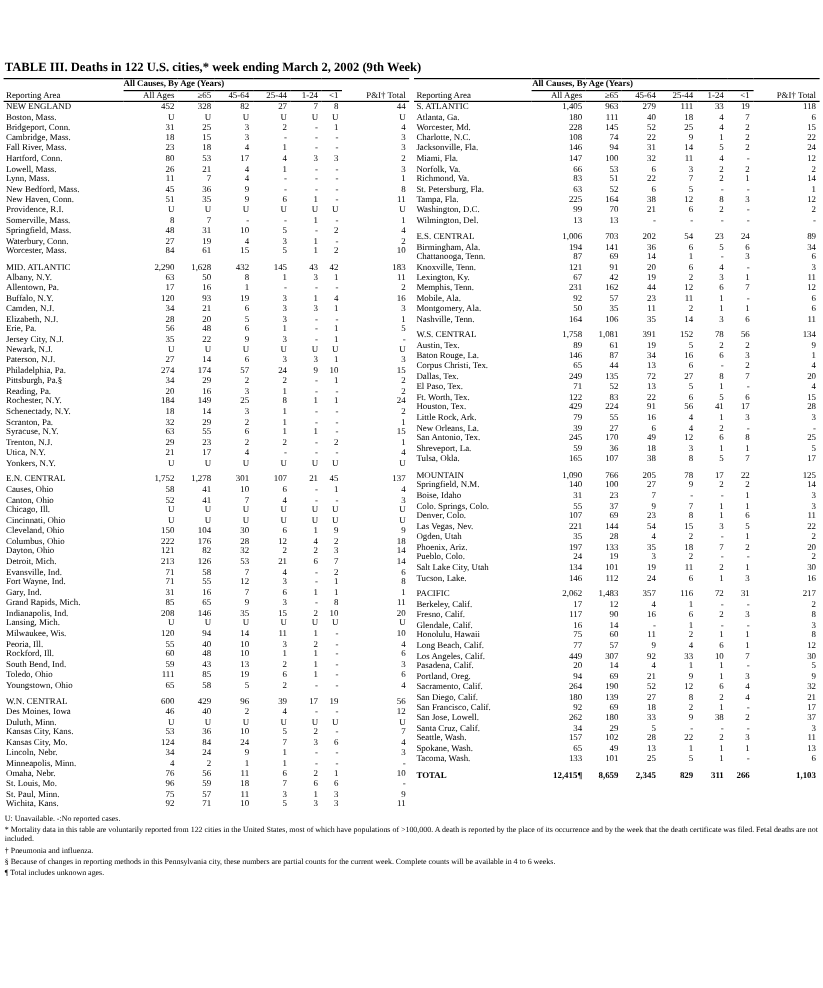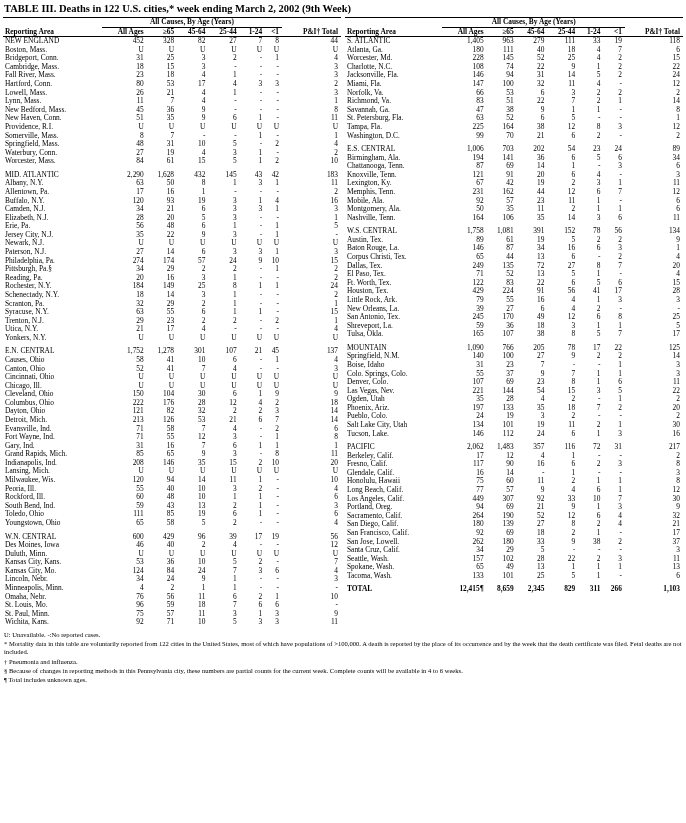--- a/index.html
+++ b/index.html
@@ -1,25 +1,25 @@
 <!DOCTYPE html>
 <html><head>
 <meta charset="utf-8">
 <style>
   html,body{margin:0;padding:0;background:#fff;}
   body{width:686px;height:823px;font-family:"Liberation Serif", serif;color:#000;}
   .page{width:686px;height:823px;position:relative;padding:0;box-sizing:border-box;}
-  .title{font-family:"Liberation Serif", serif;font-weight:bold;font-size:10.5px;padding:3px 0 3px 4px;}
+  .title{font-family:"Liberation Serif", serif;font-weight:bold;font-size:10.5px;padding:3px 0 3px 4px;margin-top:48px;}
   .cols{display:flex;gap:0;padding:0 3px;box-sizing:border-box;}
   .col{width:338px;}
   .col.left{margin-right:4px;}
   table{border-collapse:collapse;width:100%;font-size:7.4px;font-family:"Liberation Serif", serif;}
   th,td{padding:0;margin:0;line-height:1.16;}
-  .hdr-allcauses{text-align:center;font-weight:bold;font-size:7.4px;border-bottom:1px solid #000;}
-  .hdr-row th{font-weight:bold;font-size:7.4px;vertical-align:bottom;}
+  .hdr-allcauses{text-align:left;font-weight:bold;font-size:7.4px;border-bottom:1px solid #000;}
+  .hdr-row th{font-weight:normal;font-size:7.4px;vertical-align:bottom;}
   .rule-top{border-top:1px solid #000;}
   .rule-bot{border-bottom:1px solid #000;}
   td.area,th.area{text-align:left;padding-left:2px;white-space:nowrap;}
   td.num,th.num{text-align:right;padding-right:3px;white-space:nowrap;}
   .spacer td{height:5px;line-height:5px;font-size:1px;}
   .totalrow td{font-weight:bold;}
   .footnotes{font-size:6.6px;font-family:"Liberation Serif", serif;padding:4px 4px 0 4px;line-height:1.25;}
   .footnotes p{margin:0 0 1px 0;}
   .colhead-area{font-weight:bold;text-align:left;padding-left:2px;}
 </style>
@@ -430,31 +430,31 @@
               <td class="area">Canton, Ohio</td>
               <td class="num">52</td>
               <td class="num">41</td>
               <td class="num">7</td>
               <td class="num">4</td>
               <td class="num">-</td>
               <td class="num">-</td>
               <td class="num">3</td>
             </tr>
             <tr>
+              <td class="area">Chicago, Ill.</td>
+              <td class="num">U</td>
+              <td class="num">U</td>
+              <td class="num">U</td>
+              <td class="num">U</td>
+              <td class="num">U</td>
+              <td class="num">U</td>
+              <td class="num">U</td>
+            </tr>
+            <tr>
               <td class="area">Cincinnati, Ohio</td>
-              <td class="num">U</td>
-              <td class="num">U</td>
-              <td class="num">U</td>
-              <td class="num">U</td>
-              <td class="num">U</td>
-              <td class="num">U</td>
-              <td class="num">U</td>
-            </tr>
-            <tr>
-              <td class="area">Chicago, Ill.</td>
               <td class="num">U</td>
               <td class="num">U</td>
               <td class="num">U</td>
               <td class="num">U</td>
               <td class="num">U</td>
               <td class="num">U</td>
               <td class="num">U</td>
             </tr>
             <tr>
               <td class="area">Cleveland, Ohio</td>
@@ -827,30 +827,20 @@
               <td class="area">Richmond, Va.</td>
               <td class="num">83</td>
               <td class="num">51</td>
               <td class="num">22</td>
               <td class="num">7</td>
               <td class="num">2</td>
               <td class="num">1</td>
               <td class="num">14</td>
             </tr>
             <tr>
-              <td class="area">Savannah, Ga.</td>
-              <td class="num">47</td>
-              <td class="num">38</td>
-              <td class="num">9</td>
-              <td class="num">1</td>
-              <td class="num">1</td>
-              <td class="num">-</td>
-              <td class="num">8</td>
-            </tr>
-            <tr>
               <td class="area">St. Petersburg, Fla.</td>
               <td class="num">63</td>
               <td class="num">52</td>
               <td class="num">6</td>
               <td class="num">5</td>
               <td class="num">-</td>
               <td class="num">-</td>
               <td class="num">1</td>
             </tr>
             <tr>
@@ -865,20 +855,30 @@
             </tr>
             <tr>
               <td class="area">Washington, D.C.</td>
               <td class="num">99</td>
               <td class="num">70</td>
               <td class="num">21</td>
               <td class="num">6</td>
               <td class="num">2</td>
               <td class="num">-</td>
               <td class="num">2</td>
+            </tr>
+            <tr>
+              <td class="area">Wilmington, Del.</td>
+              <td class="num">13</td>
+              <td class="num">13</td>
+              <td class="num">-</td>
+              <td class="num">-</td>
+              <td class="num">-</td>
+              <td class="num">-</td>
+              <td class="num">-</td>
             </tr>
             <tr class="spacer">
               <td colspan="8"></td>
             </tr>
             <tr>
               <td class="area">E.S. CENTRAL</td>
               <td class="num">1,006</td>
               <td class="num">703</td>
               <td class="num">202</td>
               <td class="num">54</td>
@@ -1277,20 +1277,30 @@
             </tr>
             <tr>
               <td class="area">Los Angeles, Calif.</td>
               <td class="num">449</td>
               <td class="num">307</td>
               <td class="num">92</td>
               <td class="num">33</td>
               <td class="num">10</td>
               <td class="num">7</td>
               <td class="num">30</td>
+            </tr>
+            <tr>
+              <td class="area">Pasadena, Calif.</td>
+              <td class="num">20</td>
+              <td class="num">14</td>
+              <td class="num">4</td>
+              <td class="num">1</td>
+              <td class="num">1</td>
+              <td class="num">-</td>
+              <td class="num">5</td>
             </tr>
             <tr>
               <td class="area">Portland, Oreg.</td>
               <td class="num">94</td>
               <td class="num">69</td>
               <td class="num">21</td>
               <td class="num">9</td>
               <td class="num">1</td>
               <td class="num">3</td>
               <td class="num">9</td>

